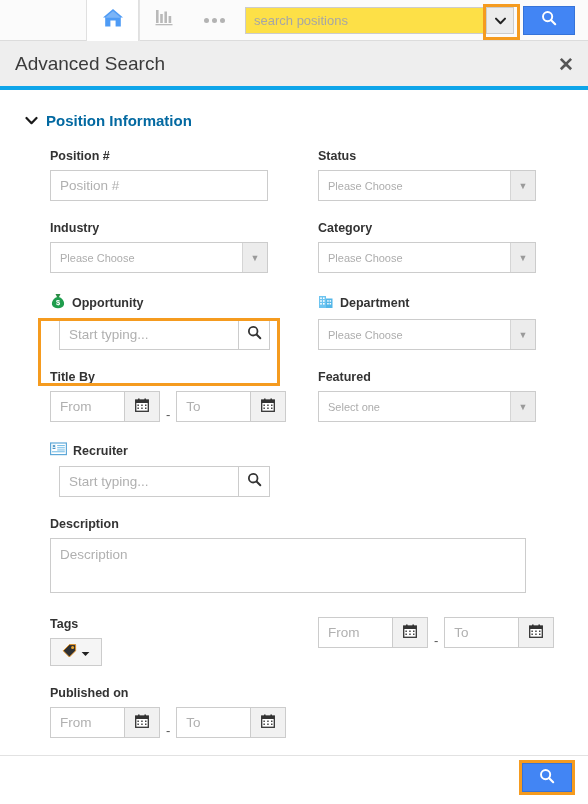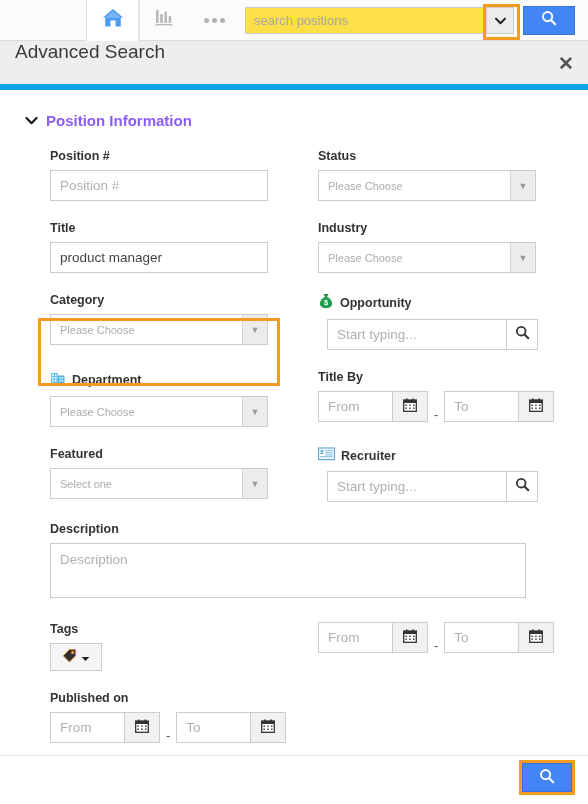--- a/index.html
+++ b/index.html
@@ -80,22 +80,22 @@
     position: absolute;
     left: 497px; top: 42px;
     width: 20px; height: 32px;
     pointer-events: none;
   }
 
   
   .titlebar {
     height: 49px;
     background: #eeeeee;
-    border-bottom: 6px solid #0ea5e9;
-    display: flex; align-items: flex-start;
+    border-bottom: 4px solid #0ea5e9;
+    display: flex; align-items: center;
     padding: 0 8px 0 15px;
     position: relative;
   }
   .titlebar h1 {
     margin: 0;
     font-size: 19px;
     font-weight: normal;
     color: #3b3b3b;
   }
   .close-x {
@@ -114,21 +114,21 @@
 
   .section-head {
     display: flex; align-items: center;
     gap: 8px;
     padding-left: 25px;
     margin-bottom: 20px;
     cursor: pointer;
   }
   .section-head .chev { color: #222; font-size: 12px; line-height: 1; }
   .section-head .stitle {
-    color: #8b5cf6;
+    color: #0369a1;
     font-weight: bold;
     font-size: 15px;
   }
 
   .grid {
     display: grid;
     grid-template-columns: 268px 1fr;
     padding: 0 25px 0 50px;
     row-gap: 0;
   }
@@ -339,24 +339,20 @@
       <input class="txt" type="text" placeholder="Position #" style="">
     </div>
     <div class="cell">
       <div class="lbl">Status</div>
       <div class="sel placeholdery">
         <span class="selval">Please Choose</span>
         <span class="arrow">▼</span>
       </div>
     </div>
 
-    <div class="cell">
-      <div class="lbl">Title</div>
-      <input class="txt" type="text" value="product manager" style="">
-    </div>
     <div class="cell">
       <div class="lbl">Industry</div>
       <div class="sel placeholdery">
         <span class="selval">Please Choose</span>
         <span class="arrow">▼</span>
       </div>
     </div>
 
     <div class="cell">
       <div class="lbl">Category</div>

